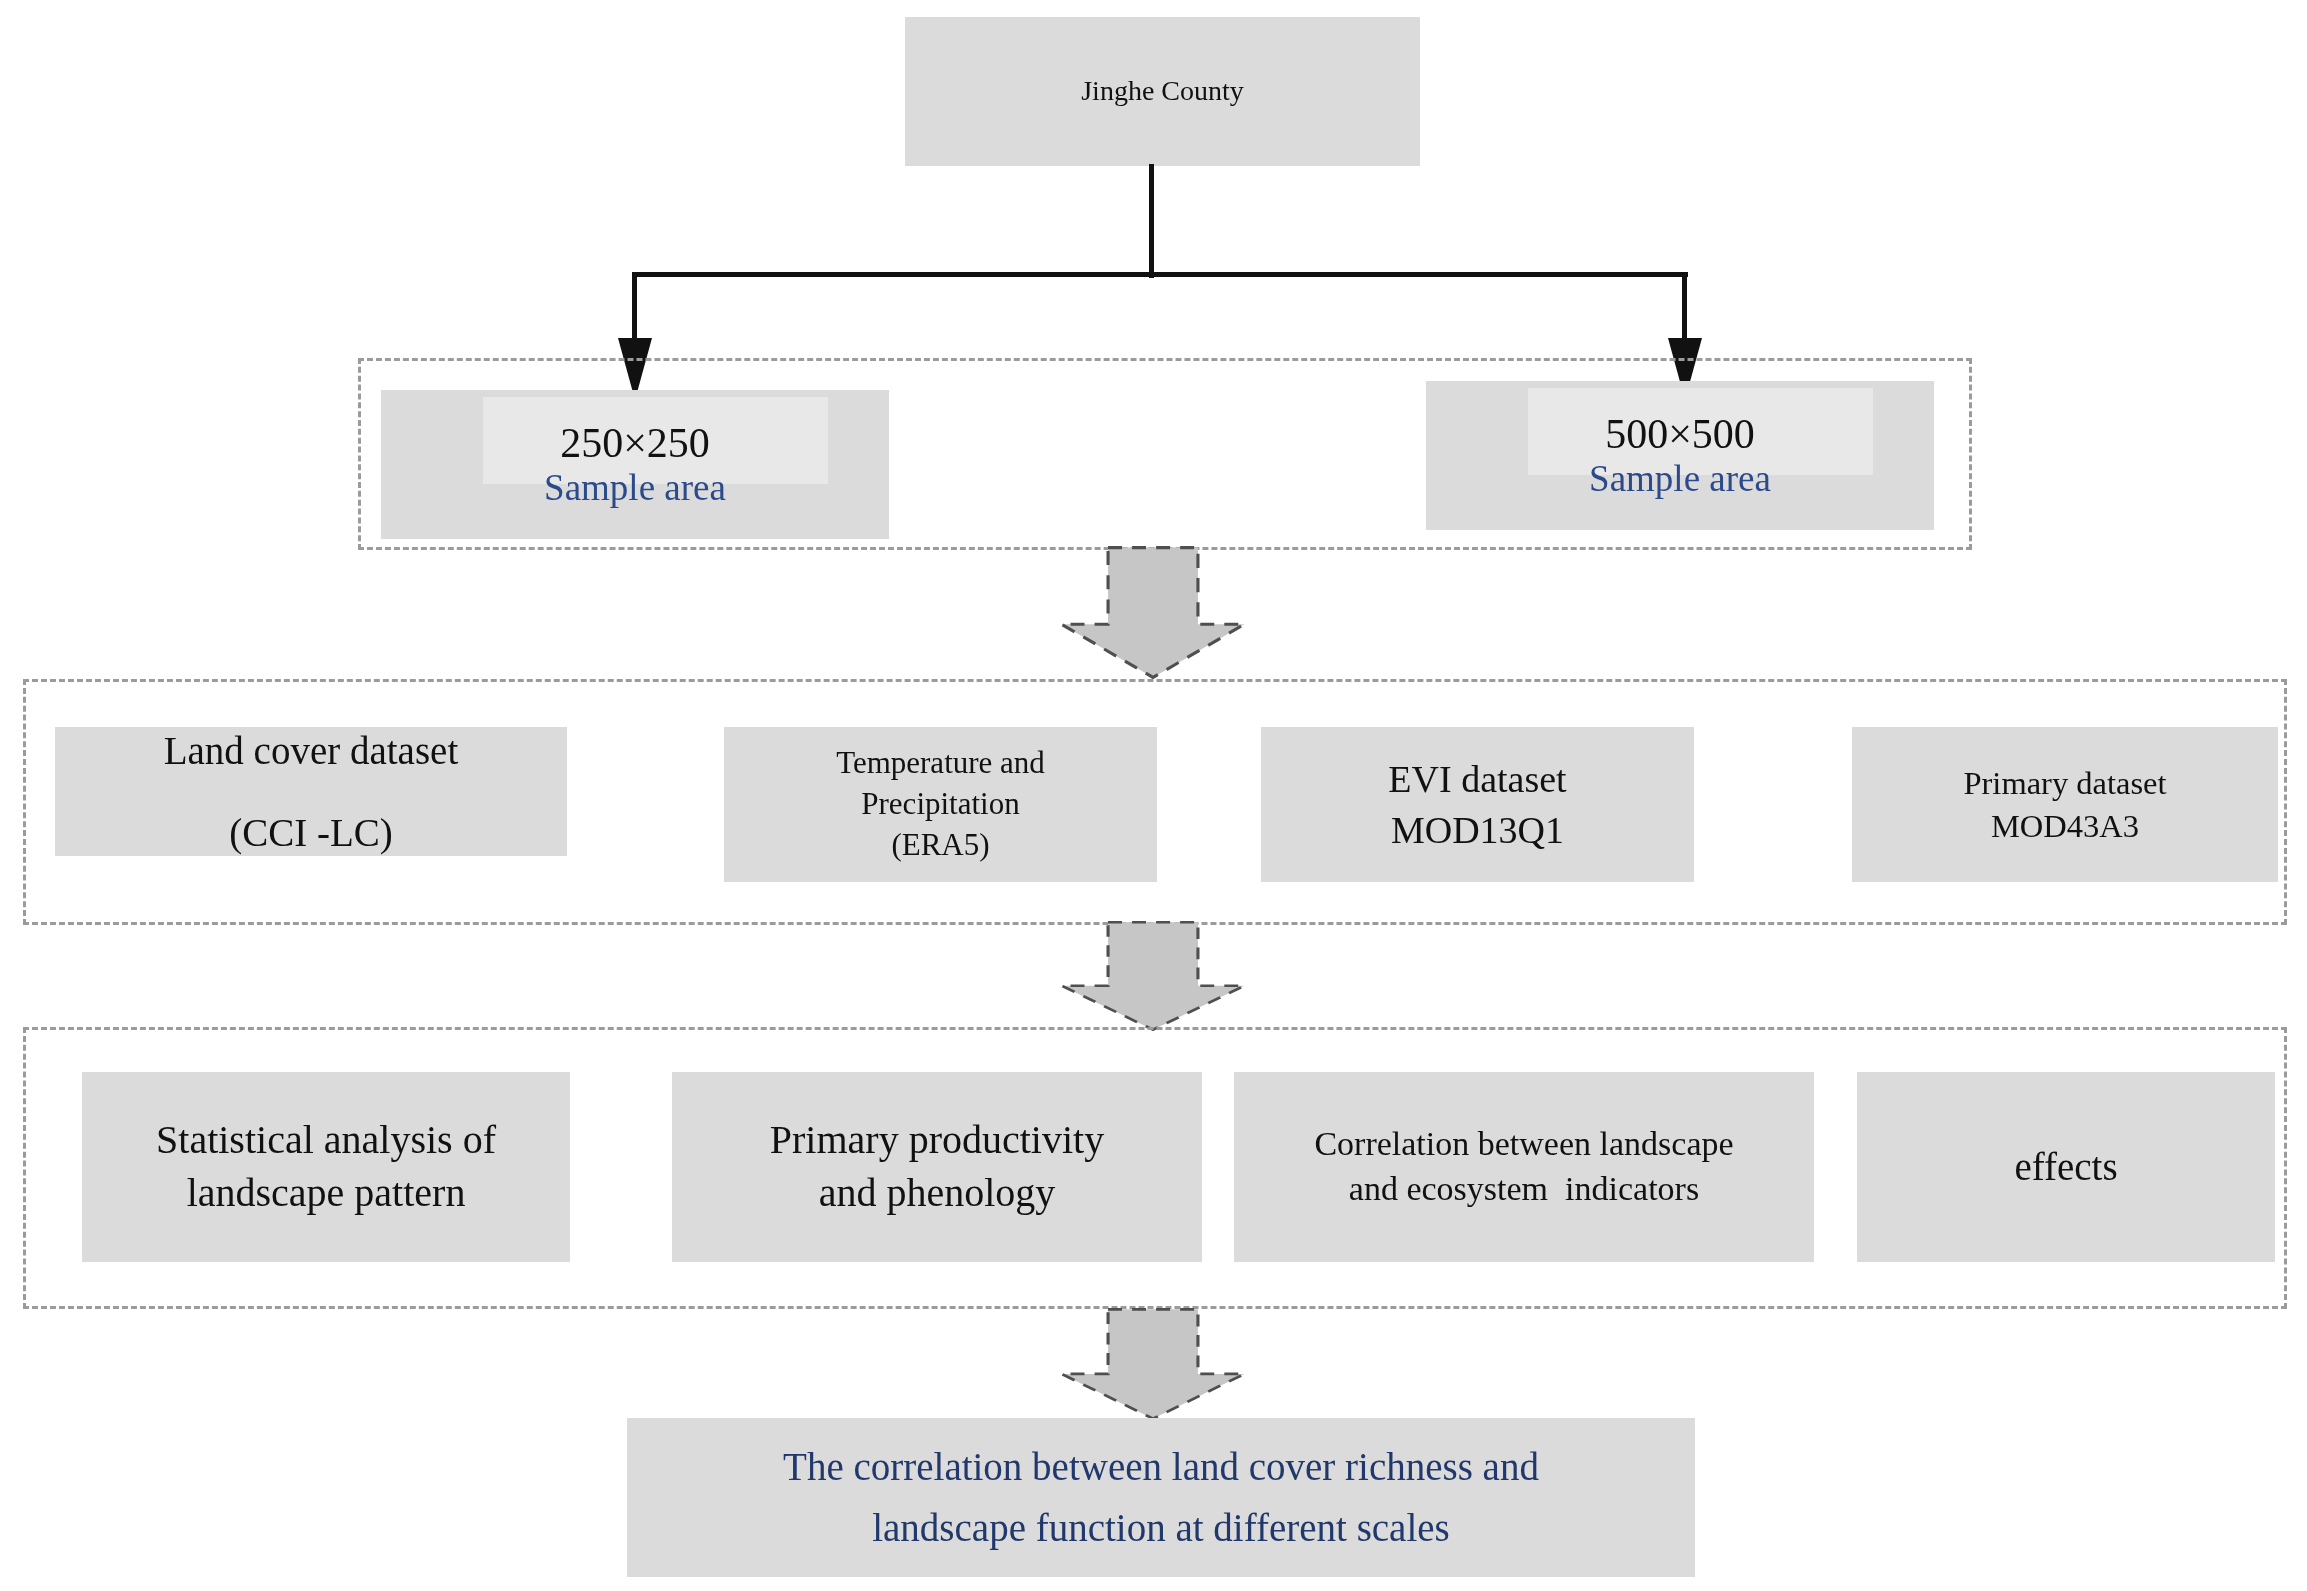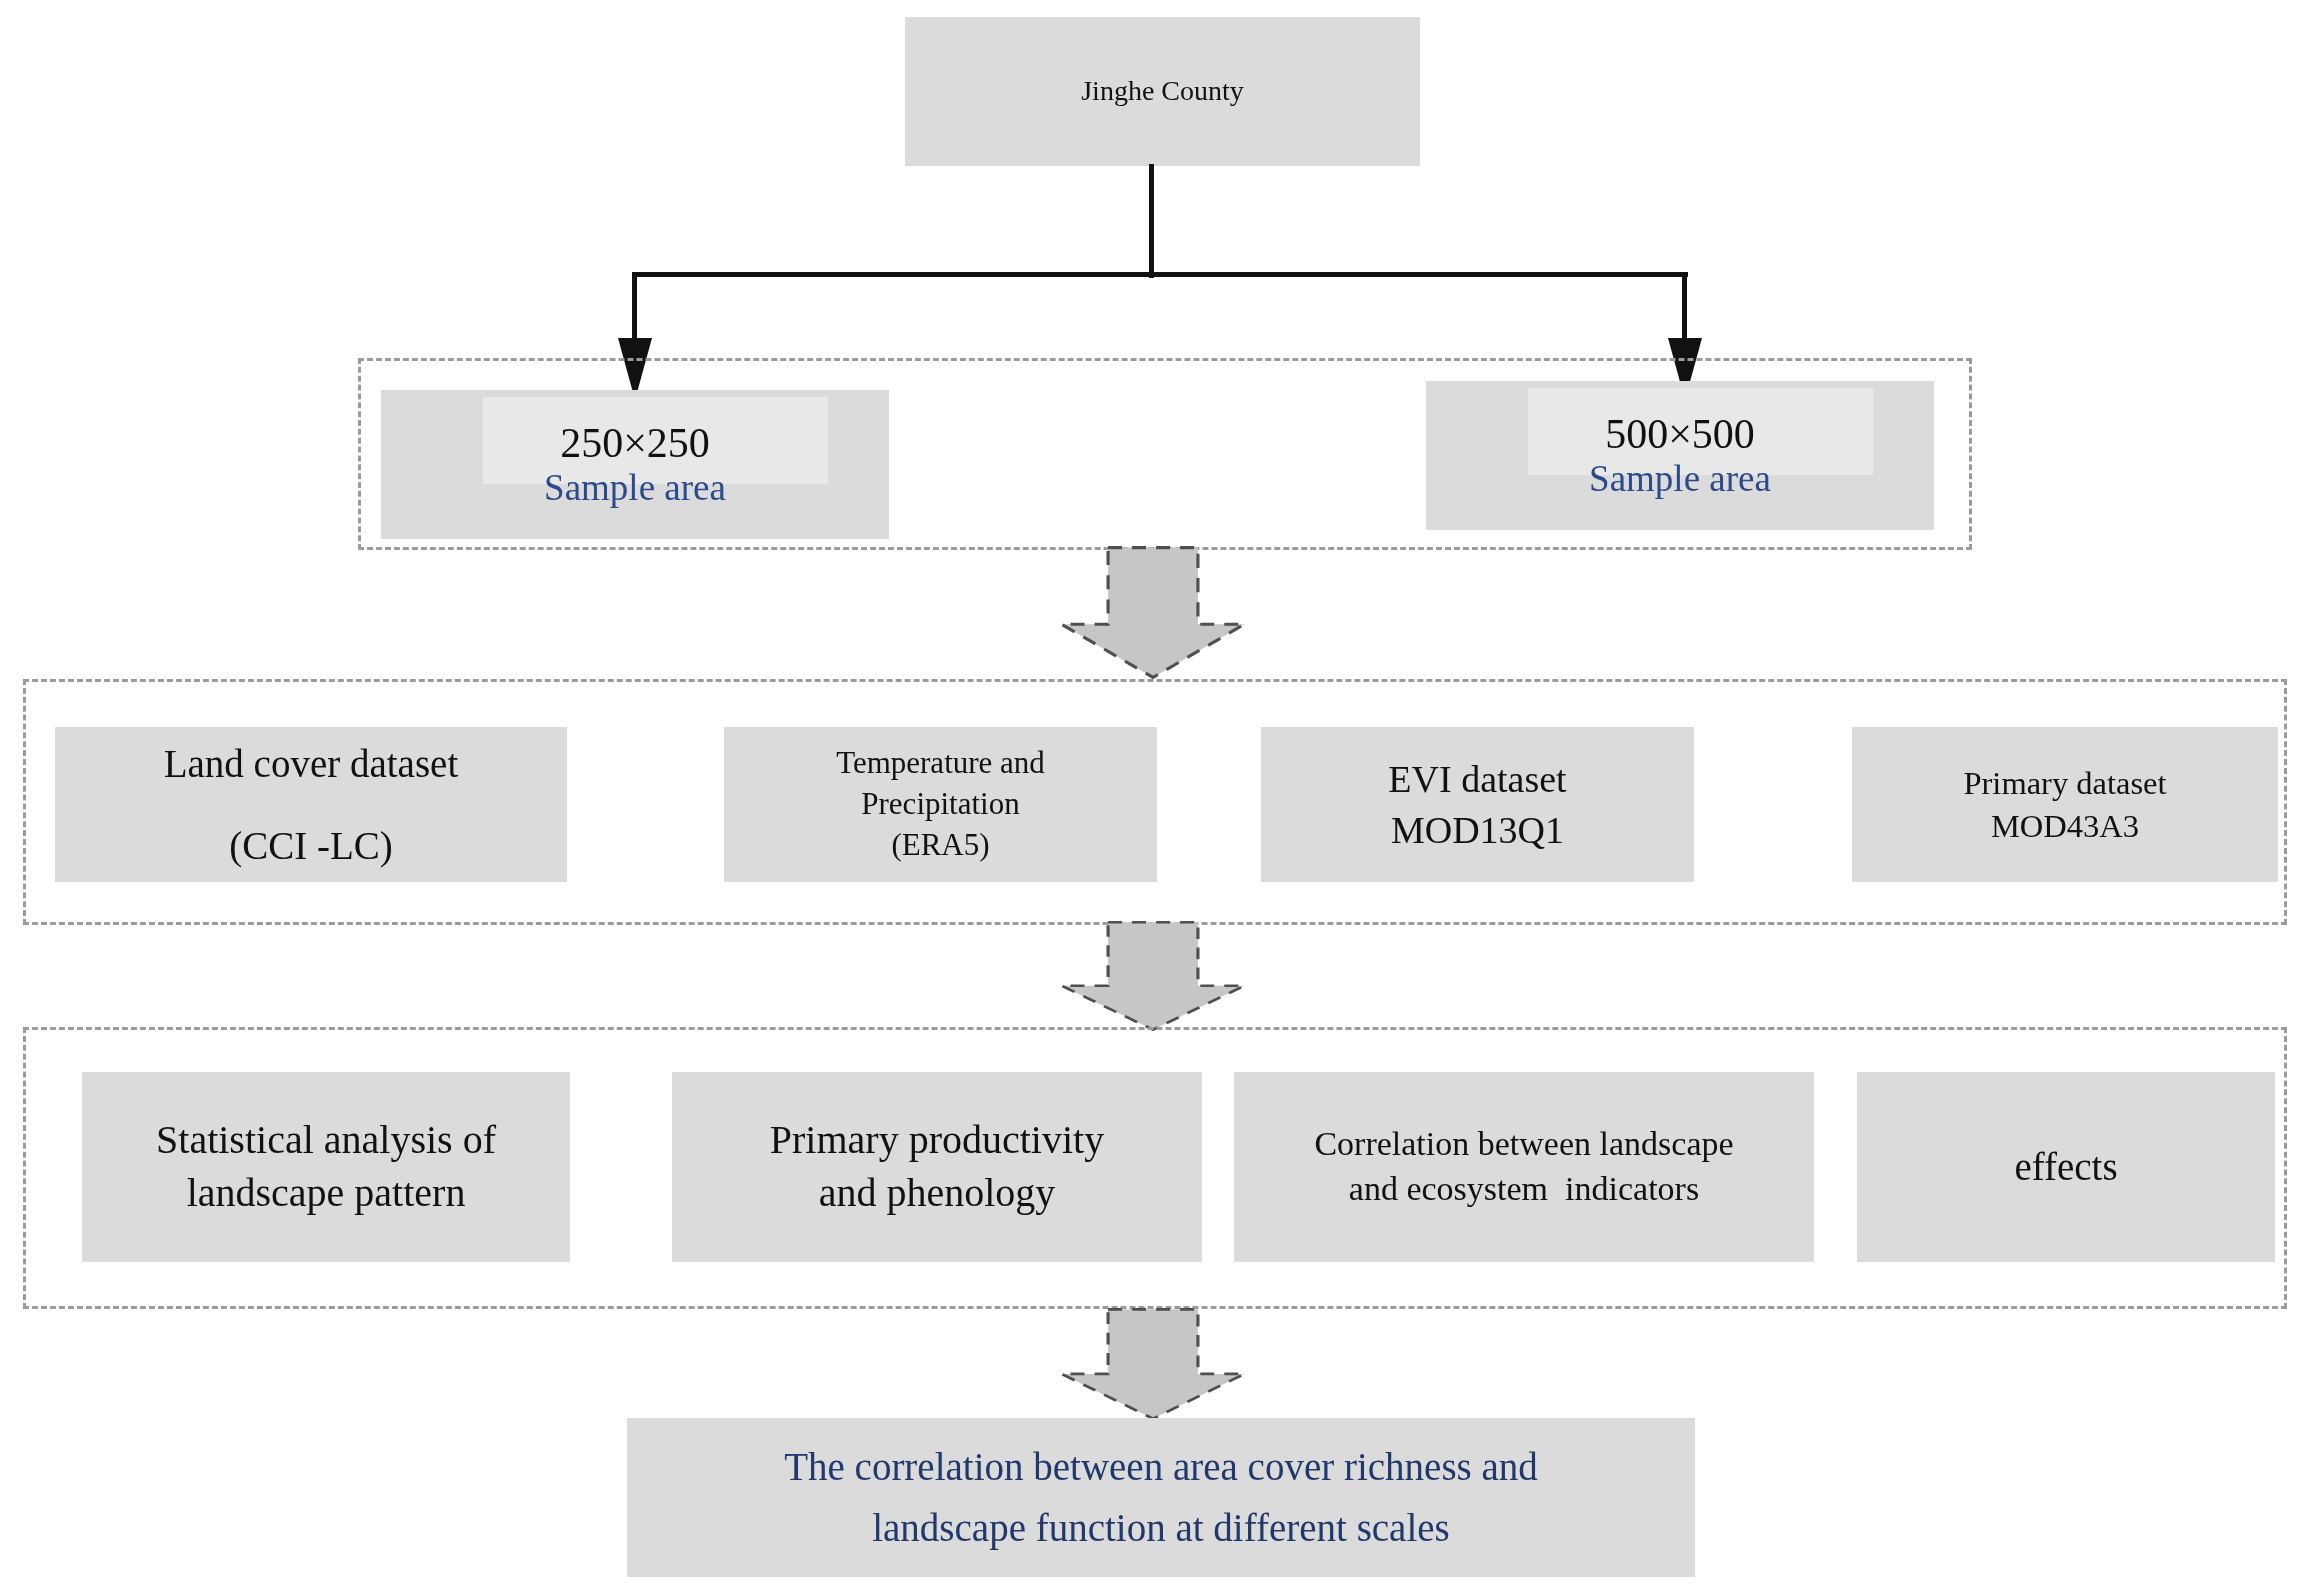--- a/index.html
+++ b/index.html
@@ -83,21 +83,21 @@
     <div class="line size-label sampletext">500×500</div>
     <div class="line sample-label sampletext">Sample area</div>
   </div>
 
   <svg class="blockarrow" style="left:1060px;top:546px;" width="186" height="133" viewBox="0 0 240 170" preserveAspectRatio="none">
     <polygon points="62,2 178,2 178,100 238,100 120,168 2,100 62,100" style="fill:var(--arrow-fill,#c6c6c6);stroke:var(--arrow-outline,#4f4f4f);stroke-width:4;stroke-dasharray:18 13;"></polygon>
   </svg>
 
   <div class="dashedgroup" style="left:23px;top:679px;width:2264px;height:246px;"></div>
 
-  <div class="gbox" style="left:55px;top:727px;width:512px;height:155px;font-size:39px;gap:31px;">
+  <div class="gbox" style="left:55px;top:727px;width:512px;height:129px;font-size:39px;gap:31px;">
     <div class="line">Land cover dataset</div>
     <div class="line">(CCI -LC)</div>
   </div>
 
   <div class="gbox" style="left:724px;top:727px;width:433px;height:155px;font-size:31px;">
     <div class="line">Temperature and</div>
     <div class="line">Precipitation</div>
     <div class="line">(ERA5)</div>
   </div>
 
@@ -134,18 +134,18 @@
 
   <div class="gbox" style="left:1857px;top:1072px;width:418px;height:190px;font-size:39px;">
     <div class="line">effects</div>
   </div>
 
   <svg class="blockarrow" style="left:1060px;top:1308px;" width="186" height="112" viewBox="0 0 240 170" preserveAspectRatio="none">
     <polygon points="62,2 178,2 178,100 238,100 120,168 2,100 62,100" style="fill:var(--arrow-fill,#c6c6c6);stroke:var(--arrow-outline,#4f4f4f);stroke-width:4;stroke-dasharray:18 13;"></polygon>
   </svg>
 
   <div class="gbox outcome" style="left:627px;top:1418px;width:1068px;height:159px;">
-    <div class="line">The correlation between area cover richness and</div>
+    <div class="line">The correlation between land cover richness and</div>
     <div class="line">landscape function at different scales</div>
   </div>
 
 </div>
 
 
 </body></html>

